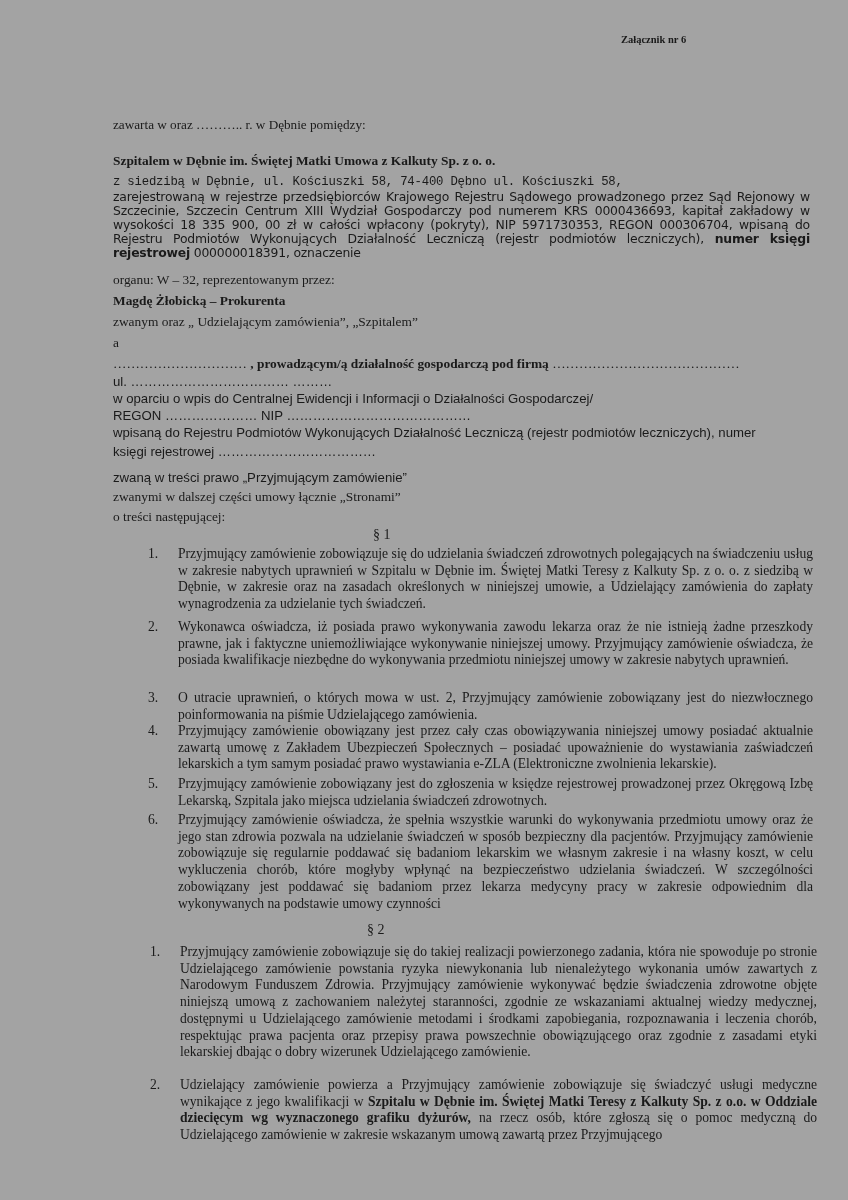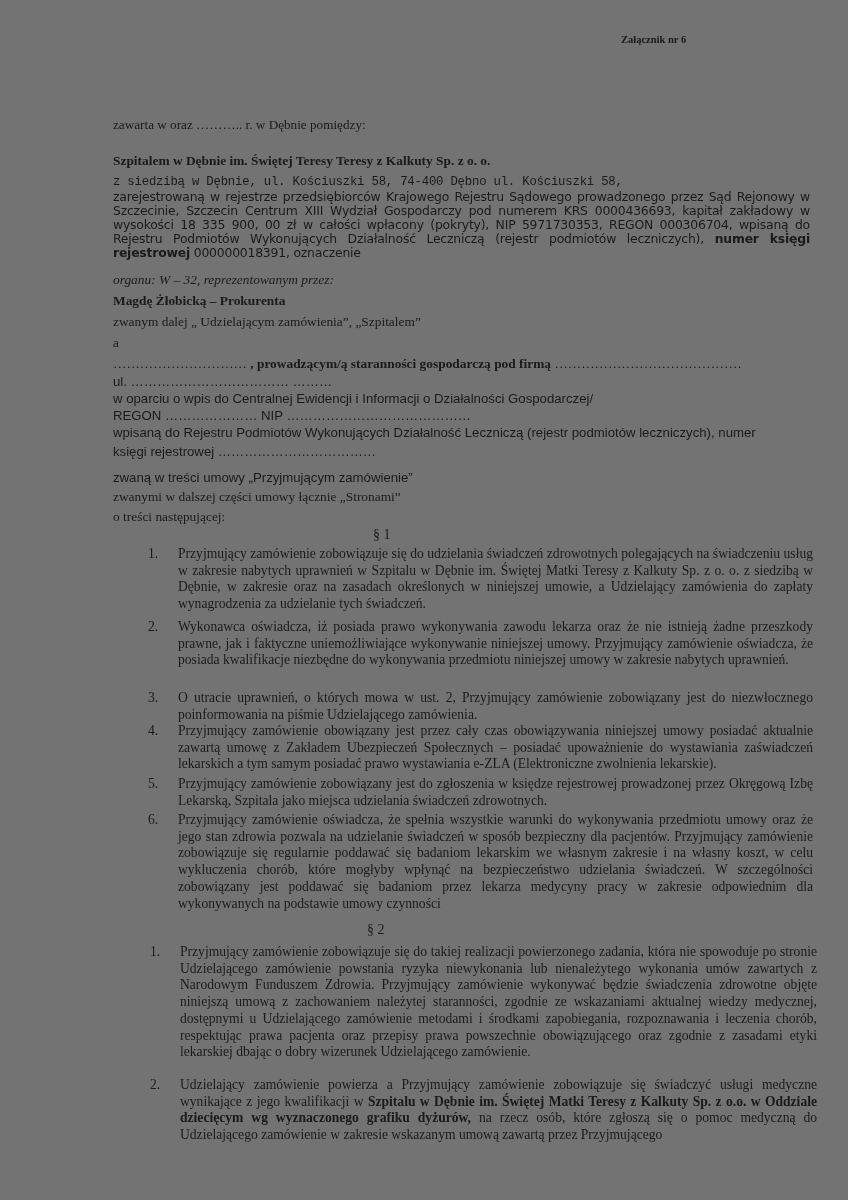--- a/index.html
+++ b/index.html
@@ -1,20 +1,20 @@
 <!DOCTYPE html>
 <html><head>
 <meta charset="utf-8">
 <style>
   html, body { margin: 0; padding: 0; background: #ffffff; }
   body {
     width: 848px; height: 1200px; overflow: hidden; position: relative;
     font-family: "Liberation Serif", serif; color: #1a1a1a;
   }
-  .page { position: absolute; left: 0; top: 0; width: 848px; height: 1200px; background: #737373; }
+  .page { position: absolute; left: 0; top: 0; width: 848px; height: 1200px; background: #a3a3a3; }
   .annex { position: absolute; left: 621px; top: 34px; font-size: 10.5px; font-weight: bold; }
   .title { position: absolute; left: 155px; top: 66px; font-size: 20px; font-weight: bold; letter-spacing: -0.1px; white-space: nowrap; }
   .line { position: absolute; left: 113px; white-space: nowrap; font-size: 13.4px; line-height: 16px; }
   .just { position: absolute; left: 113px; width: 697px; font-size: 13.6px; line-height: 16.6px; text-align: justify; text-align-last: left; font-family: "Liberation Serif", serif; }
   .sans { font-family: "DejaVu Sans", sans-serif; font-size: 12.3px; letter-spacing: -0.2px; }
   .carlito { font-family: "Liberation Sans", sans-serif; font-size: 13.2px; }
   .bold { font-weight: bold; }
   .para-sign { position: absolute; font-size: 14px; }
   .item { position: absolute; font-size: 13.6px; line-height: 16.7px; }
   .item .num { position: absolute; left: 0; top: 0; }
@@ -22,43 +22,43 @@
 </style>
 </head>
 <body>
 
 <div class="page">
 
   <div class="annex">Załącznik nr 6</div>
 
   <div class="line" style="top:117px;font-size:13.2px;">zawarta w oraz ……….. r.  w  Dębnie pomiędzy:</div>
 
-  <div class="line bold" style="top:153px;font-size:13.4px;">Szpitalem  w Dębnie im. Świętej Teresy Teresy z Kalkuty Sp. z o. o.</div>
+  <div class="line bold" style="top:153px;font-size:13.4px;">Szpitalem  w Dębnie im. Świętej Matki Umowa z Kalkuty Sp. z o. o.</div>
   <div class="line sans" style="top:174px;font-family:Liberation Mono, monospace;">z siedzibą w Dębnie, ul. Kościuszki 58, 74-400 Dębno  ul. Kościuszki 58,</div>
 
   <div class="just sans" style="top:190px;line-height:14px;font-size:12.4px;">
     <span>zarejestrowaną w rejestrze przedsiębiorców Krajowego Rejestru Sądowego prowadzonego przez Sąd Rejonowy w Szczecinie, Szczecin Centrum XIII Wydział Gospodarczy pod numerem KRS 0000436693, kapitał zakładowy w wysokości 18 335 900, 00 zł w całości wpłacony (pokryty), NIP 5971730353, REGON 000306704, wpisaną do Rejestru Podmiotów Wykonujących Działalność Leczniczą (rejestr podmiotów leczniczych), </span><span class="bold">numer księgi rejestrowej</span><span> 000000018391, oznaczenie</span>
   </div>
-  <div class="line" style="top:272px;font-style:italic;">organu: W – 32, reprezentowanym przez:</div>
+  <div class="line" style="top:272px;">organu: W – 32, reprezentowanym przez:</div>
 
   <div class="line bold" style="top:293px;">Magdę Żłobicką – Prokurenta</div>
-  <div class="line" style="top:314px;">zwanym dalej „ Udzielającym zamówienia”, „Szpitalem”</div>
+  <div class="line" style="top:314px;">zwanym oraz „ Udzielającym zamówienia”, „Szpitalem”</div>
   <div class="line" style="top:335px;">a</div>
 
   <div class="line" style="top:356px;">
-    <span>…………………………</span><span class="bold"> , prowadzącym/ą staranności gospodarczą pod firmą</span><span> ……………………………………</span>
+    <span>…………………………</span><span class="bold"> , prowadzącym/ą działalność gospodarczą pod firmą</span><span> ……………………………………</span>
   </div>
 
   <div class="line carlito" style="top:374px;">ul. ……………………………… ………</div>
   <div class="line carlito" style="top:391px;">w oparciu o wpis do Centralnej Ewidencji i Informacji o Działalności Gospodarczej/</div>
   <div class="line carlito" style="top:408px;">REGON ………………… NIP ……………………………………</div>
   <div class="line carlito" style="top:425px;">wpisaną do Rejestru Podmiotów Wykonujących Działalność Leczniczą (rejestr podmiotów leczniczych), numer</div>
   <div class="line carlito" style="top:444px;">księgi rejestrowej ………………………………</div>
 
-  <div class="line carlito" style="top:470px;">zwaną w treści umowy „Przyjmującym zamówienie”</div>
+  <div class="line carlito" style="top:470px;">zwaną w treści prawo „Przyjmującym zamówienie”</div>
   <div class="line" style="top:489px;text-align:right;">zwanymi w dalszej części umowy łącznie „Stronami”</div>
   <div class="line" style="top:509px;">o treści następującej:</div>
 
   <div class="para-sign" style="left:373px;top:527px;">§ 1</div>
 
   <div class="item" style="left:148px;top:546px;width:665px;">
     <span class="num">1.</span>
     <div class="txt" style="width:635px;">Przyjmujący zamówienie zobowiązuje się do udzielania świadczeń zdrowotnych polegających na świadczeniu usług w zakresie nabytych uprawnień w Szpitalu  w Dębnie im. Świętej Matki Teresy z Kalkuty Sp. z o. o. z siedzibą w Dębnie, w zakresie oraz na zasadach określonych w niniejszej umowie, a Udzielający zamówienia do zapłaty wynagrodzenia za udzielanie tych świadczeń.</div>
   </div>
   <div class="item" style="left:148px;top:619px;width:665px;">

